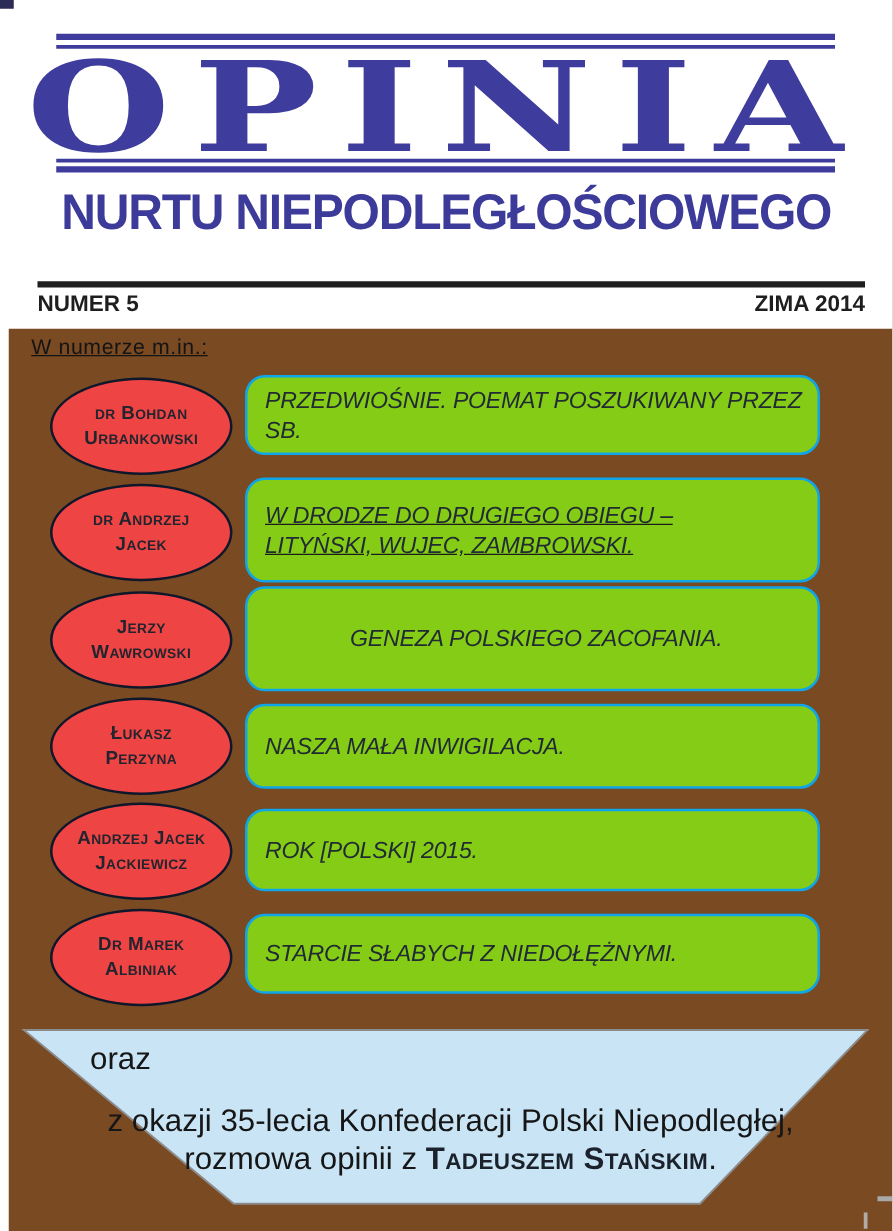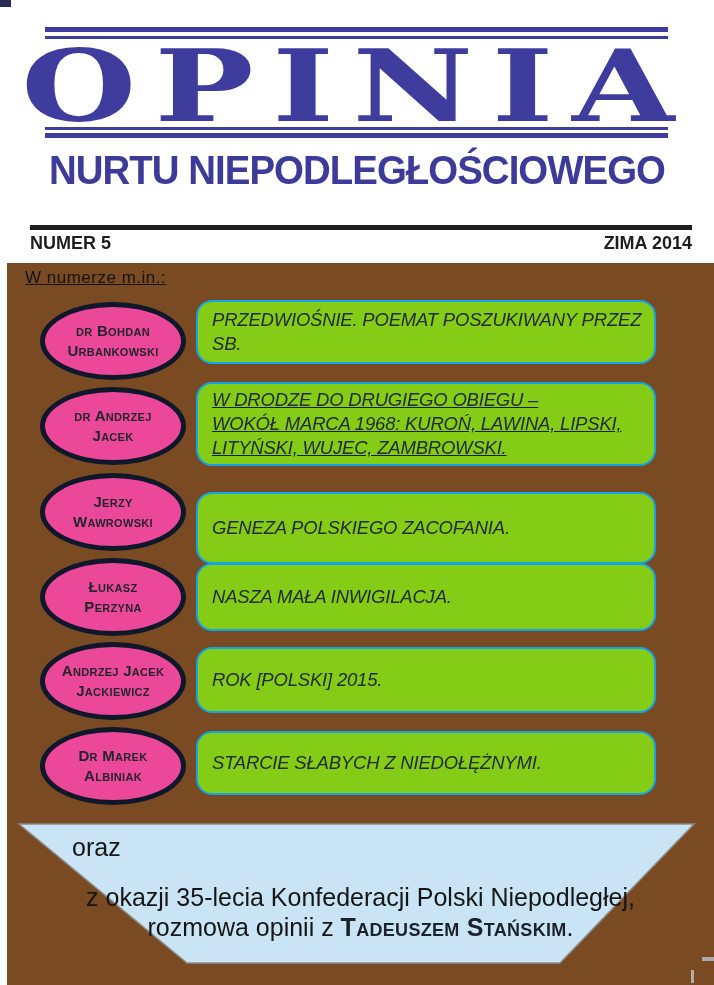--- a/index.html
+++ b/index.html
@@ -40,42 +40,42 @@
   .panel{
     position:absolute;left:7px;top:263px;width:707px;height:722px;
     background:#7a4a23;
   }
   .panel-heading{
     position:absolute;left:18px;top:5px;
     font-size:17px;color:#141414;text-decoration:underline;letter-spacing:0.5px;
   }
   .ellipse{
     position:absolute;left:33px;width:146px;height:78px;border-radius:50%;
-    background:#ec4899;border:5px solid #0f172a;box-sizing:border-box;
+    background:#ef4444;border:2px solid #0f172a;box-sizing:border-box;
     display:flex;flex-direction:column;align-items:center;justify-content:center;
     text-align:right;
   }
   .ellipse span{
     display:block;font-weight:bold;font-size:15px;line-height:1.35;
     font-variant:small-caps;color:#24242e;letter-spacing:0.3px;
   }
   .tbox{
     position:absolute;left:189px;width:460px;border-radius:16px;
     background:#84cc16;border:2px solid #0ea5e9;box-sizing:border-box;
     display:flex;flex-direction:column;justify-content:center;
     padding-left:14px;padding-right:8px;
   }
   .tbox span{
     display:block;font-style:italic;font-size:18.5px;line-height:1.3;
     color:#222b33;letter-spacing:-0.2px;
   }
   
   .e1{top:39px;}  .b1{top:37px;height:64px;}
   .e2{top:124px;} .b2{top:119px;height:84px;text-decoration:underline;}
-  .e3{top:210px;} .b3{top:229px;height:72px;}
+  .e3{top:210px;} .b3{top:206px;height:84px;align-items:center;}
   .e4{top:295px;} .b4{top:300px;height:68px;}
   .e5{top:379px;} .b5{top:384px;height:66px;}
   .e6{top:464px;} .b6{top:468px;height:64px;}
   
   .trap-svg{position:absolute;left:0;top:0;width:707px;height:722px;pointer-events:none;}
   .footer-text{position:absolute;left:0;width:707px;text-align:center;font-size:25px;color:#161616;}
   .ft-oraz{top:570px;left:65px;width:auto;text-align:left;}
   .ft-1{top:592px;}
   .ft-2{top:620px;}
   .ft-3{top:650px;}
@@ -120,21 +120,20 @@
     <div class="tbox b1">
       <span>PRZEDWIOŚNIE. POEMAT POSZUKIWANY PRZEZ SB.</span>
     </div>
 
     <div class="ellipse e2">
       <span>dr Andrzej</span>
       <span>Jacek</span>
     </div>
     <div class="tbox b2">
       <span>W DRODZE DO DRUGIEGO OBIEGU –</span>
-      <span>WOKÓŁ MARCA 1968: KUROŃ, LAWINA, LIPSKI,</span>
       <span>LITYŃSKI, WUJEC, ZAMBROWSKI.</span>
     </div>
 
     <div class="ellipse e3">
       <span>Jerzy</span>
       <span>Wawrowski</span>
     </div>
     <div class="tbox b3">
       <span>GENEZA POLSKIEGO ZACOFANIA.</span>
     </div>

